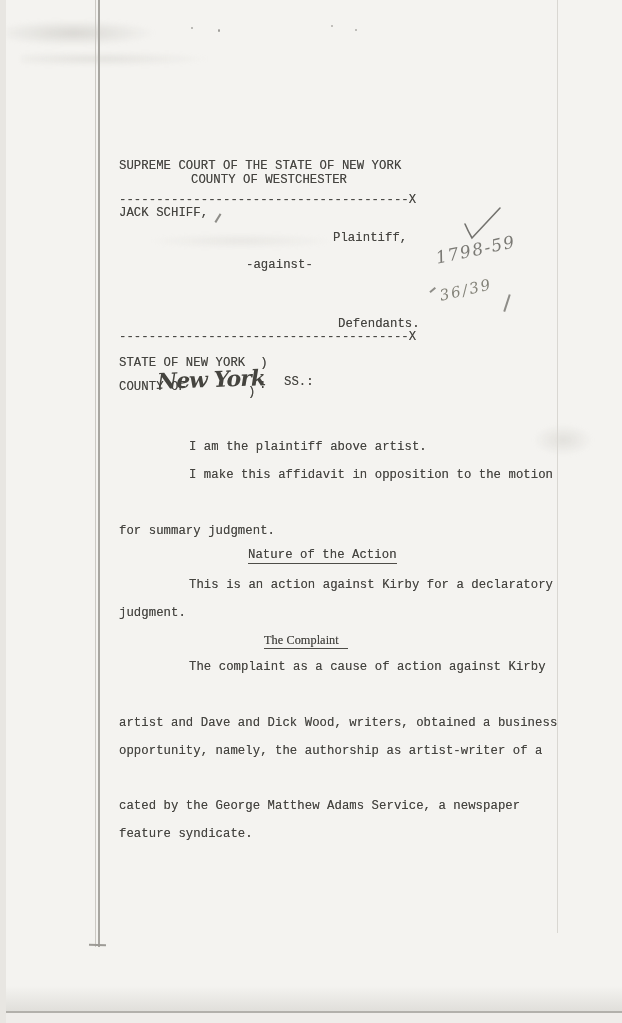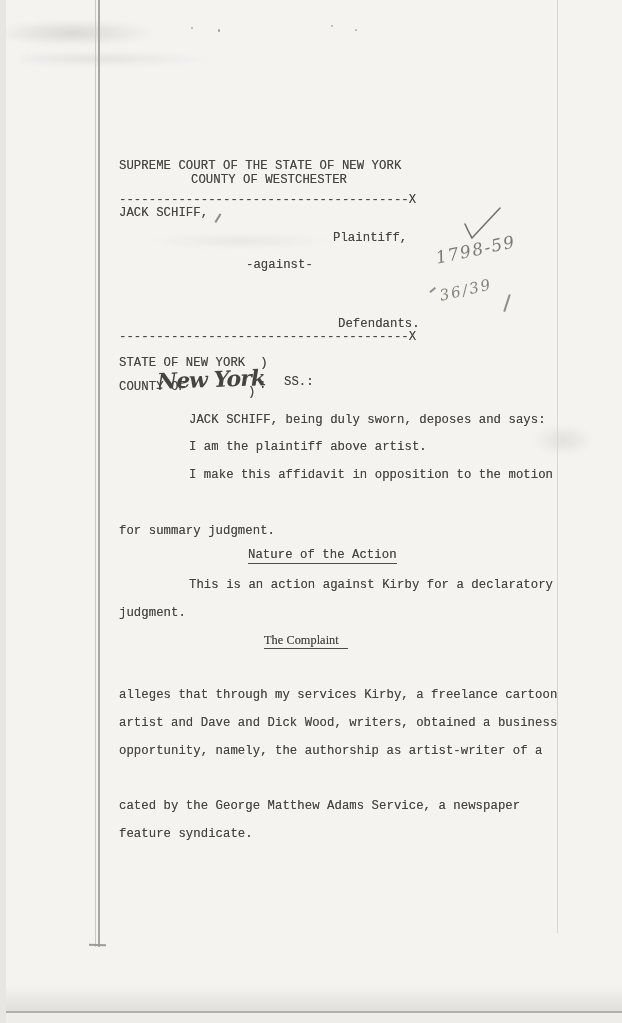--- a/index.html
+++ b/index.html
@@ -101,29 +101,28 @@
   <div class="stroke fn-tick"></div>
   <div class="stroke fn-tail"></div>
 
   <div class="tline" style="left:113px; top:357px">STATE OF NEW YORK  )</div>
   <div class="tline" style="left:113px; top:381px">COUNTY OF</div>
   <div class="hw hw-county">New York</div>
   <div class="tline" style="left:242px; top:386px">)</div>
   <div class="tline" style="left:253px; top:379px">:</div>
   <div class="tline" style="left:278px; top:376px">SS.:</div>
 
-  <div class="tline" style="left:183px; top:414px">JACK SCHIFF, being duly sworn, deposes and says:</div>
   <div class="tline" style="left:183px; top:441px">I am the plaintiff above artist.</div>
   <div class="tline" style="left:183px; top:469px">I make this affidavit in opposition to the motion</div>
   <div class="tline" style="left:113px; top:525px">for summary judgment.</div>
 
   <div class="tline uline" style="left:242px; top:549px">Nature of the Action</div>
   <div class="tline" style="left:183px; top:579px">This is an action against Kirby for a declaratory</div>
   <div class="tline" style="left:113px; top:607px">judgment.</div>
 
   <div class="tline uline pad-r" style="left:258px; top:634px">The Complaint</div>
-  <div class="tline" style="left:113px; top:689px">alleges that through my services Kirby, a freelance cartoon</div>
+  <div class="tline" style="left:183px; top:661px">The complaint as a cause of action against Kirby</div>
   <div class="tline" style="left:113px; top:717px">artist and Dave and Dick Wood, writers, obtained a business</div>
   <div class="tline" style="left:113px; top:745px">opportunity, namely, the authorship as artist-writer of a</div>
   <div class="tline" style="left:113px; top:800px">cated by the George Matthew Adams Service, a newspaper</div>
   <div class="tline" style="left:113px; top:828px">feature syndicate.</div>
 
 </div>
 
 </body></html>

